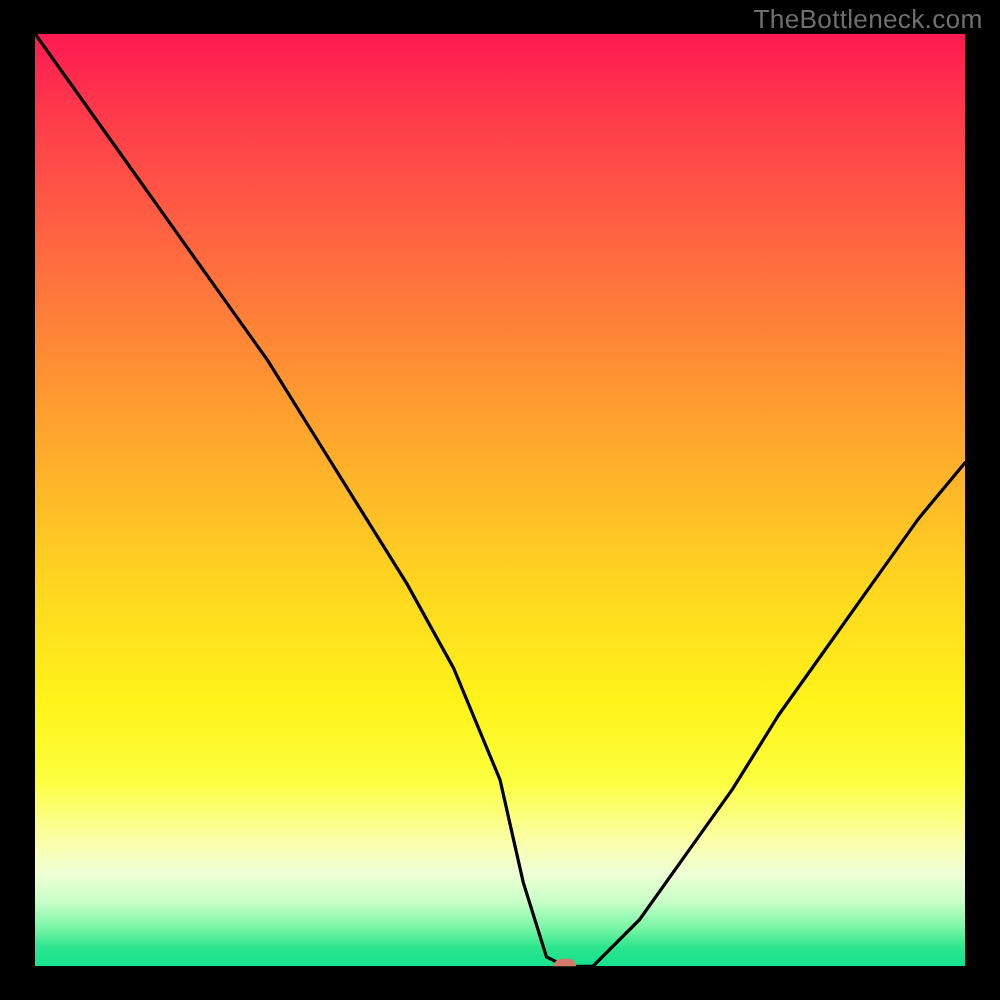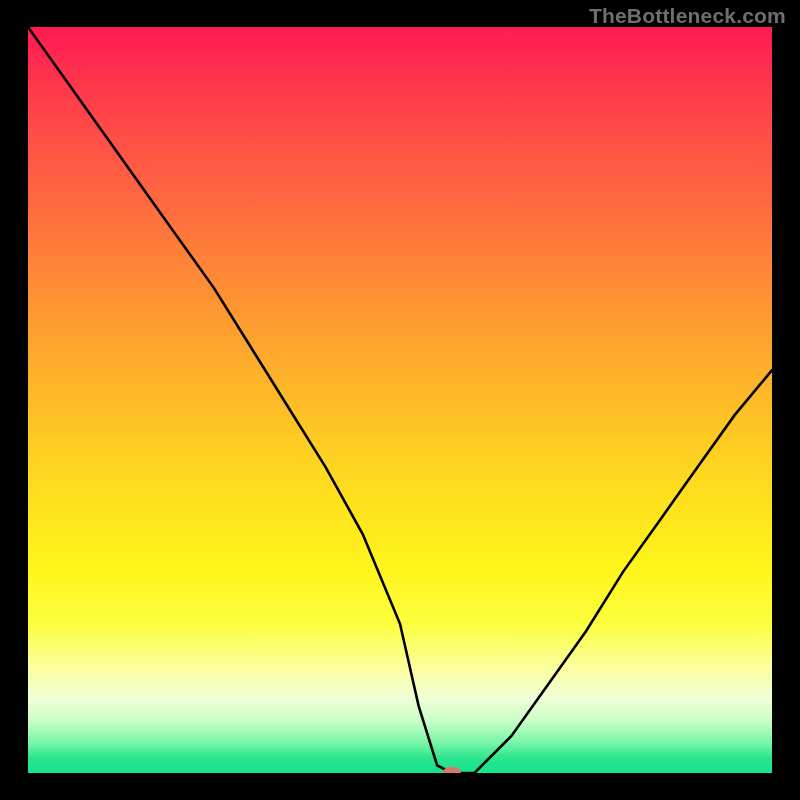--- a/index.html
+++ b/index.html
@@ -16,21 +16,21 @@
     width: 800px;
     height: 800px;
     background: #000;
   }
   .watermark {
     position: absolute;
     top: 4px;
     right: 14px;
     color: #6f6f6f;
     font-size: 21px;
-    font-weight: 700;
+    font-weight: 400;
     letter-spacing: 0.2px;
     z-index: 20;
   }
   .plot-area {
     position: absolute;
     left: 28px;
     top: 27px;
     width: 744px;
     height: 746px;
     overflow: hidden;

